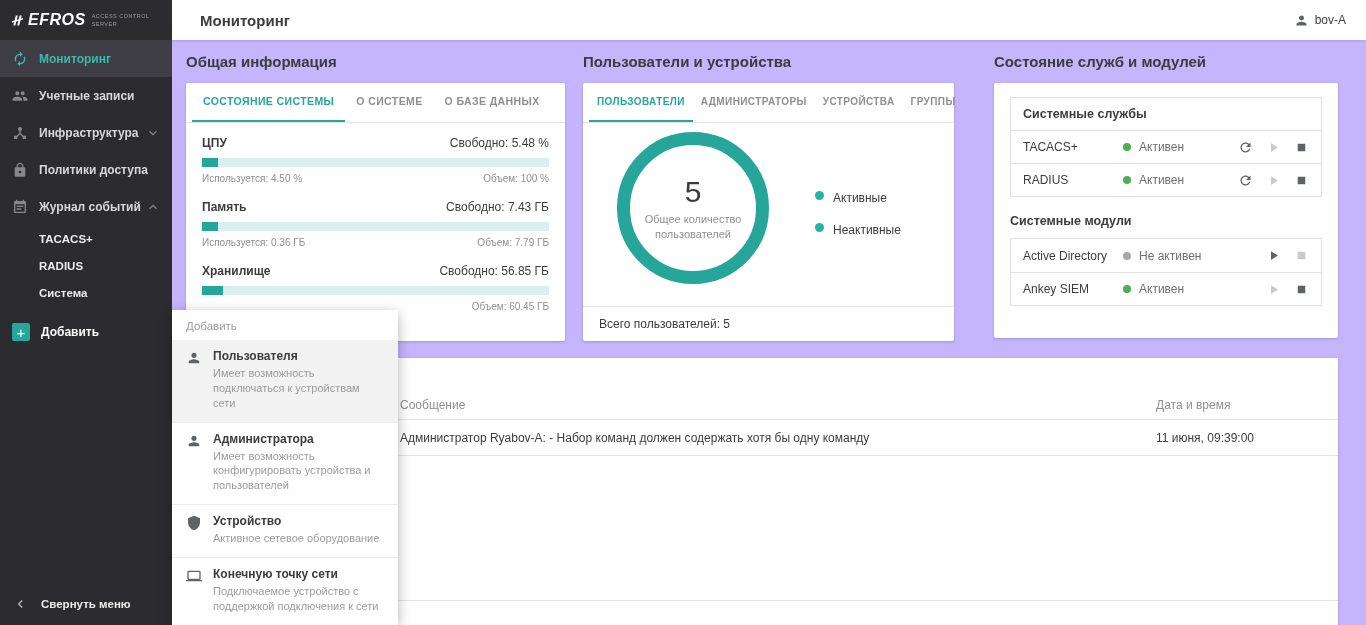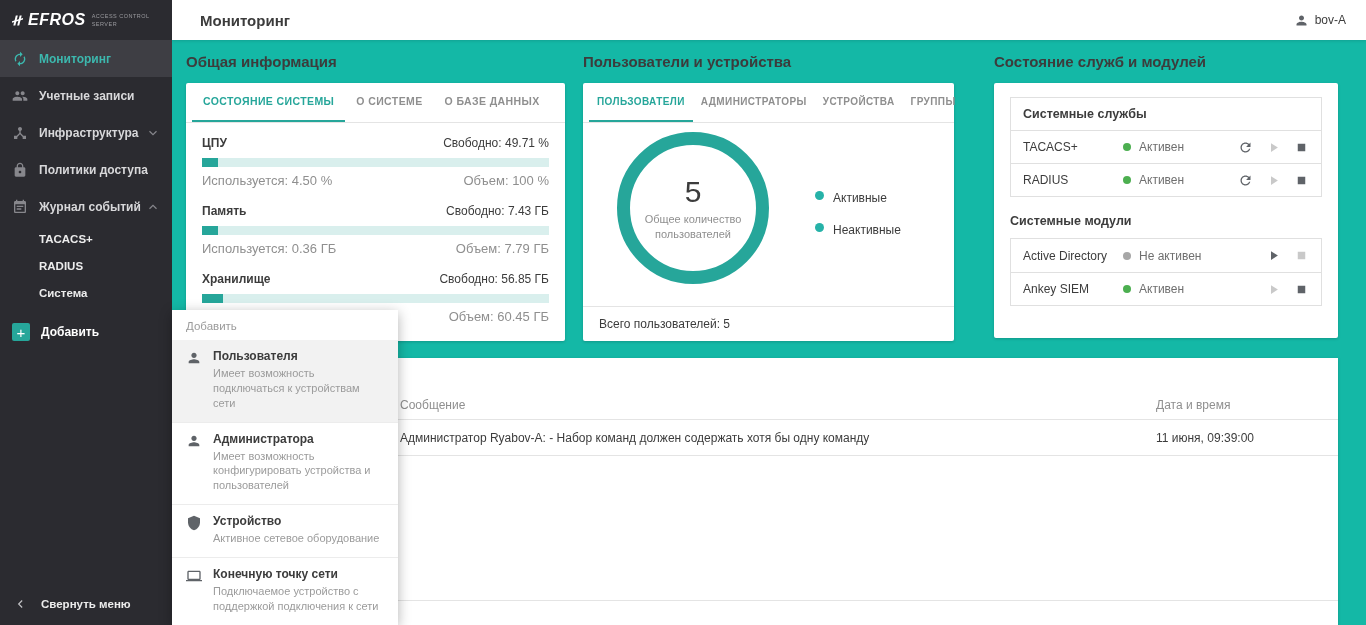--- a/index.html
+++ b/index.html
@@ -26,42 +26,42 @@
   .collapse .chevl { width:14px; height:14px; color:#c3c3c6; margin-right:13px; }
   .collapse .clabel { font-size:11.5px; font-weight:bold; }
 
   
   .topbar { position:absolute; left:172px; top:0; width:1194px; height:40px; background:#fff; box-shadow:0 1px 3px rgba(0,0,0,.13); z-index:4; display:flex; align-items:center; padding:0 20px 0 28px; }
   .topbar-title { font-size:15px; font-weight:bold; color:#3c3c3c; flex:1; }
   .topbar-user { display:flex; align-items:center; gap:6px; color:#3c3c3c; font-size:12px; cursor:pointer; }
   .topbar-user .uicon { width:15px; height:15px; color:#5f6368; }
 
   
-  .content { position:absolute; left:172px; top:40px; width:1194px; height:585px; background:#14b8a6; overflow:hidden;text-decoration:underline; }
+  .content { position:absolute; left:172px; top:40px; width:1194px; height:585px; background:#c4b5fd; overflow:hidden;text-decoration:underline; }
   .dash-col { position:absolute; top:13px; }
   .col-general { left:14px; width:379px; }
   .col-users { left:411px; width:371px; }
   .col-services { left:797px; width:369px;padding-left:25px; }
   .dash-title { font-size:15px; font-weight:bold; color:#3c3c3c; margin-bottom:13px; height:17px; }
   .card { background:#fff; border-radius:2px; box-shadow:0 1px 3px rgba(0,0,0,.18); }
 
   .tabs { display:flex; border-bottom:1px solid #e4e4e4; padding:0 6px; }
   .tab { padding:0 11px; line-height:37px; font-size:10.5px; font-weight:bold; letter-spacing:.4px; color:#8f8f8f; cursor:pointer; border-bottom:2px solid transparent; white-space:nowrap; }
   .tab.active { color:#26a69a; border-bottom-color:#26a69a; }
   .tabs-tight .tab { padding:0 8px; font-size:10px; }
 
   
   .card-general { height:258px; overflow:hidden; }
   .gi-body { padding:13px 16px 6px; }
   .metric { margin-bottom:16px; }
   .metric-top { display:flex; justify-content:space-between; font-size:12px; color:#3c3c3c; }
   .metric-name { font-weight:bold; }
   .metric-bar { height:9px; background:#d9efed; margin:8px 0 6px; }
   .metric-fill { height:100%; background:#26a69a; }
-  .metric-bottom { display:flex; justify-content:space-between; font-size:13px; color:#8f8f8f; }
+  .metric-bottom { display:flex; justify-content:space-between; font-size:10px; color:#8f8f8f; }
 
   
   .card-users { height:258px; display:flex; flex-direction:column; }
   .ud-body { position:relative; flex:1; }
   .donut { position:absolute; left:34px; top:9px; width:152px; height:152px; border:13px solid #26a69a; border-radius:50%; display:flex; flex-direction:column; align-items:center; justify-content:center; text-align:center; }
   .donut-num { font-size:30px; color:#3c3c3c; }
   .donut-cap { font-size:11px; color:#8f8f8f; width:106px; line-height:1.3; margin-top:3px; }
   .legend { position:absolute; left:232px; top:68px; }
   .legend-item { display:flex; margin-bottom:18px; }
   .legend-dot { width:9px; height:9px; border-radius:50%; background:#26b2a8; margin-right:9px; }
@@ -224,21 +224,21 @@
     <div class="card card-general">
       <div class="tabs">
         <span class="tab active">СОСТОЯНИЕ СИСТЕМЫ</span>
         <span class="tab">О СИСТЕМЕ</span>
         <span class="tab">О БАЗЕ ДАННЫХ</span>
       </div>
       <div class="gi-body">
         <div class="metric">
           <div class="metric-top">
             <span class="metric-name">ЦПУ</span>
-            <span>Свободно: 49.71 %</span>
+            <span>Свободно: 5.48 %</span>
           </div>
           <div class="metric-bar">
               <div class="metric-fill" style="width: 4.5%;"></div>
             </div>
           <div class="metric-bottom">
             <span>Используется: 4.50 %</span>
             <span>Объем: 100 %</span>
           </div>
         </div>
         <div class="metric">

